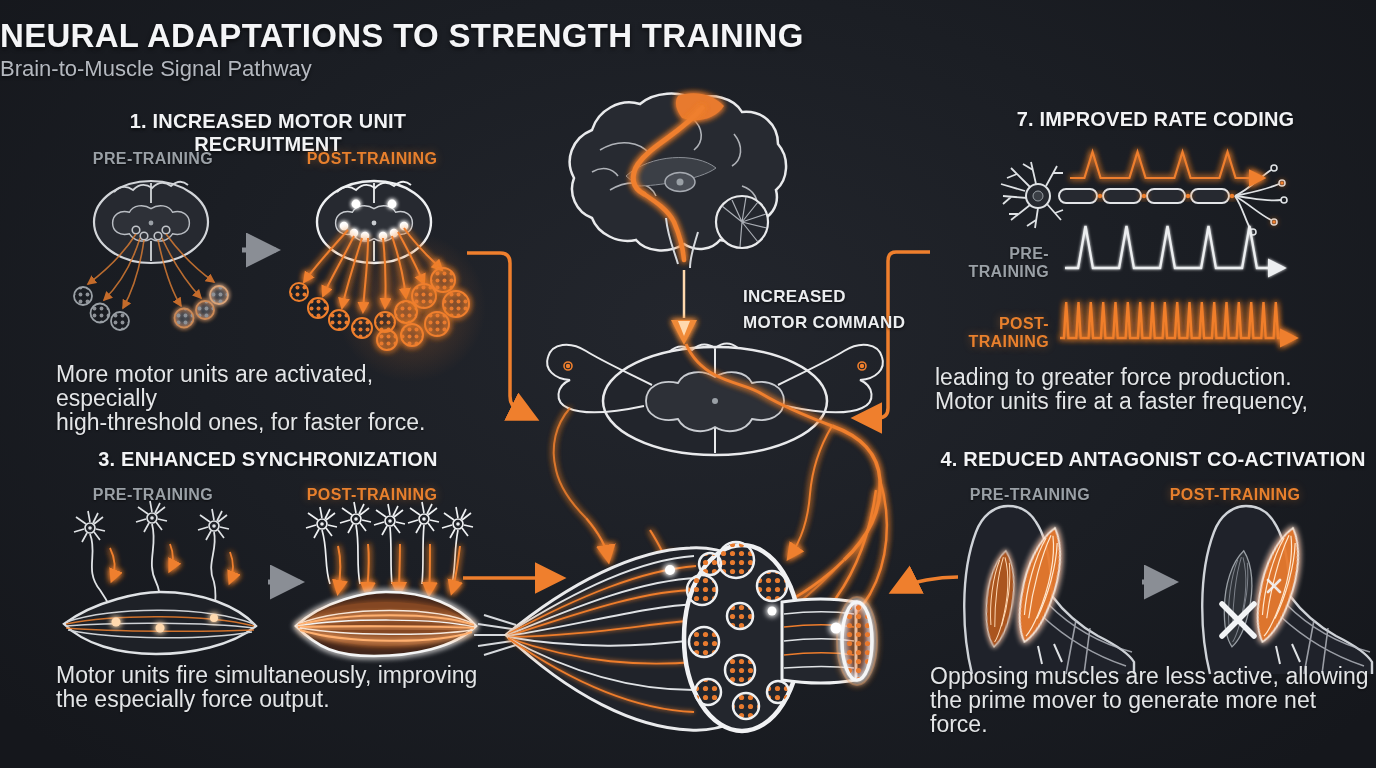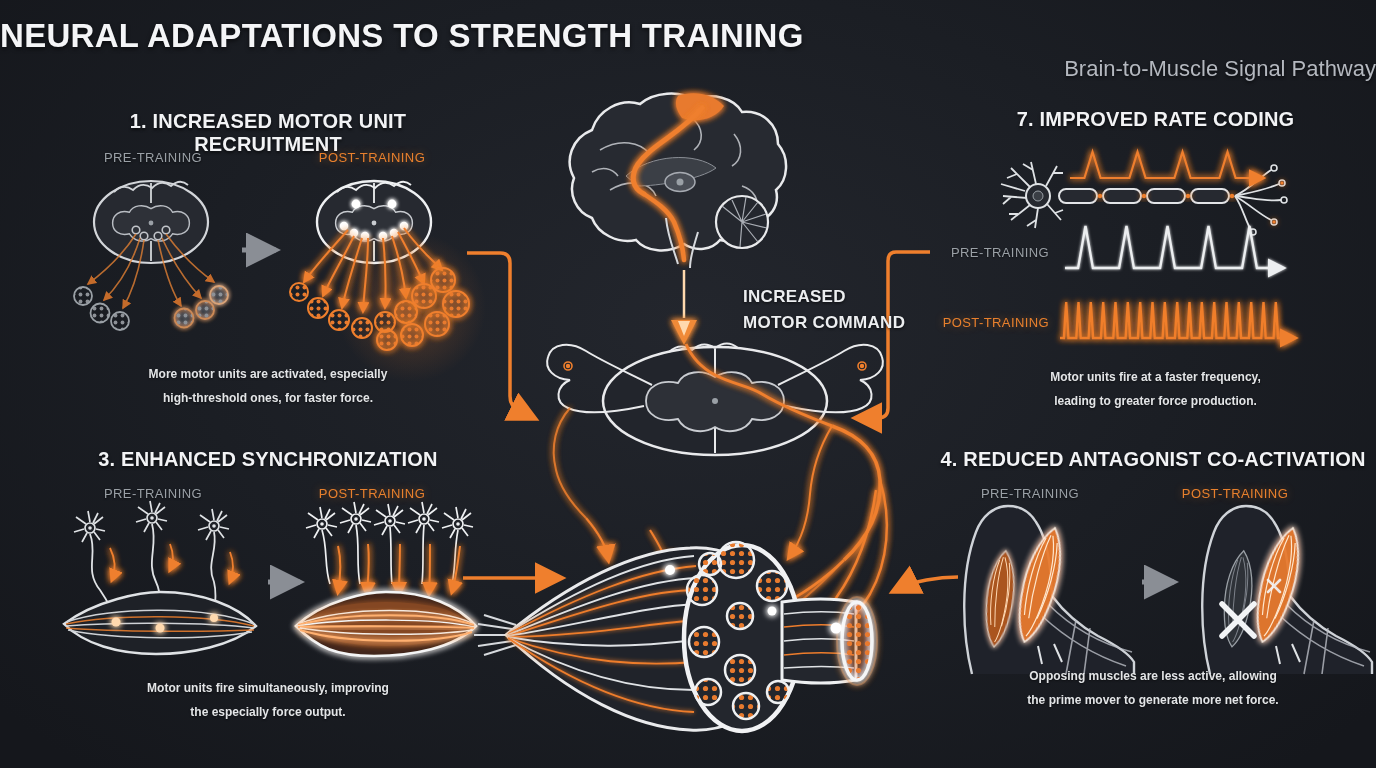--- a/index.html
+++ b/index.html
@@ -9,39 +9,39 @@
     font-family:"Liberation Sans", sans-serif;
     color:#e8eaec;
   }
   .abs{position:absolute;}
   .title{
     top:17px;left:0;width:100%;
     font-size:33px;font-weight:700;letter-spacing:.3px;color:#f4f5f7;
     text-shadow:0 2px 4px rgba(0,0,0,.6);
   }
   .subtitle{
-    top:56px;left:0;width:100%;text-align:right;
+    top:56px;left:0;width:100%;text-align:left;
     font-size:22px;font-weight:400;color:#b4b8bf;
     text-shadow:0 2px 3px rgba(0,0,0,.5);
   }
   .panel{position:absolute;}
   .panel h2{
     margin:0;position:absolute;top:0;left:0;width:100%;text-align:center;
     font-size:20px;font-weight:700;color:#f2f3f5;letter-spacing:.2px;
     text-shadow:0 2px 3px rgba(0,0,0,.6);
   }
   .lbl{
-    position:absolute;font-size:13px;font-weight:400;letter-spacing:.4px;
+    position:absolute;font-size:16px;font-weight:700;letter-spacing:.4px;
     text-align:center;text-shadow:0 1px 2px rgba(0,0,0,.6);
   }
   .pre{color:#9aa0a6;}
   .post{color:#e8802d;text-shadow:0 0 8px rgba(232,128,45,.45);}
   .desc{
-    position:absolute;width:100%;text-align:center;
-    font-size:12px;line-height:24px;color:#e3e5e7;font-weight:700;
+    position:absolute;width:100%;text-align:left;
+    font-size:23px;line-height:24px;color:#e3e5e7;font-weight:400;
     text-shadow:0 1px 2px rgba(0,0,0,.5);
   }
   .descend{
     left:743px;top:284px;font-size:17px;font-weight:700;line-height:26px;
     color:#eceef0;letter-spacing:.3px;text-shadow:0 1px 3px rgba(0,0,0,.7);
   }
   .ralign{text-align:right;}
   svg{position:absolute;overflow:visible;}
 </style>
 </head>
@@ -254,22 +254,22 @@
             <circle cx="339" cy="82" r="1.8"></circle>
           </g>
         <path fill="none" stroke="#ef7f2d" stroke-width="2.2" filter="url(#og2)" marker-end="url(#mkO2)" d="M135,38 L149.4,38 L157.5,12 L165.6,38 L194.4,38 L202.5,12 L210.6,38 L239.4,38 L247.5,12 L255.6,38 L284.4,38 L292.5,12 L300.6,38 L327,38"></path>
       </g>
 
       <path fill="none" stroke="#eceef0" stroke-width="2.4" filter="url(#wg2)" marker-end="url(#mkW2)" d="M130,128 L143.1,128 L150.5,86 L157.9,128 L184.1,128 L191.5,86 L198.9,128 L225.1,128 L232.5,86 L239.9,128 L266.1,128 L273.5,86 L280.9,128 L307.1,128 L314.5,86 L321.9,128 L347,128"></path>
       <path fill="none" stroke="#f07e2a" stroke-width="2.4" filter="url(#og2)" marker-end="url(#mkO2)" d="M125,198 L128.9,198 L131.2,162 L133.4,198 L141.3,198 L143.5,162 L145.7,198 L153.6,198 L155.8,162 L158.1,198 L165.9,198 L168.2,162 L170.4,198 L178.3,198 L180.5,162 L182.7,198 L190.6,198 L192.8,162 L195.1,198 L202.9,198 L205.2,162 L207.4,198 L215.3,198 L217.5,162 L219.7,198 L227.6,198 L229.8,162 L232.1,198 L239.9,198 L242.2,162 L244.4,198 L252.3,198 L254.5,162 L256.7,198 L264.6,198 L266.8,162 L269.1,198 L276.9,198 L279.2,162 L281.4,198 L289.3,198 L291.5,162 L293.7,198 L301.6,198 L303.8,162 L306.1,198 L313.9,198 L316.2,162 L318.4,198 L326.3,198 L328.5,162 L330.7,198 L338.6,198 L340.8,162 L343.1,198 L359,198"></path>
     </svg>
 
     <div class="desc" style="top:257px;">
-      <div>Motor units fire at a faster frequency,</div>
-        <div>leading to greater force production.</div>
+      <div>leading to greater force production.</div>
+        <div>Motor units fire at a faster frequency,</div>
     </div>
   </section>
 
   <section class="panel" style="left:56px;top:448px;width:424px;height:320px;">
     <h2>3. ENHANCED SYNCHRONIZATION</h2>
     <span class="lbl pre" style="left:22px;top:38px;width:150px;">PRE-TRAINING</span>
     <span class="lbl post" style="left:241px;top:38px;width:150px;">POST-TRAINING</span>
 
     <svg style="left:0;top:58px;" width="424" height="166" viewBox="0 0 424 166">
       <defs>
@@ -351,21 +351,21 @@
           <path d="M242,118 C290,100 380,100 418,118" stroke="#f4f5f6" stroke-width="1.5"></path>
           <path d="M242,119 C290,106 380,106 418,119" stroke="#ffb070" stroke-width="2" filter="url(#og3)"></path>
           <path d="M242,120 C290,112 380,112 418,121" stroke="#f4f5f6" stroke-width="1.5"></path>
           <path d="M242,121 C290,120 380,120 418,122" stroke="#ffb070" stroke-width="2" filter="url(#og3)"></path>
           <path d="M244,122 C290,130 380,130 416,124" stroke="#f4f5f6" stroke-width="1.5"></path>
           <path d="M244,124 C290,138 380,138 416,126" stroke="#ffb070" stroke-width="2" filter="url(#og3)"></path>
         </g>
       </g>
     </svg>
 
-    <div class="desc" style="top:228px;">
+    <div class="desc" style="top:215px;">
       <div>Motor units fire simultaneously, improving</div>
         <div>the especially force output.</div>
     </div>
   </section>
 
   <section class="panel" style="left:930px;top:448px;width:446px;height:320px;">
     <h2>4. REDUCED ANTAGONIST CO-ACTIVATION</h2>
     <span class="lbl pre" style="left:25px;top:38px;width:150px;">PRE-TRAINING</span>
     <span class="lbl post" style="left:230px;top:38px;width:150px;">POST-TRAINING</span>
 

